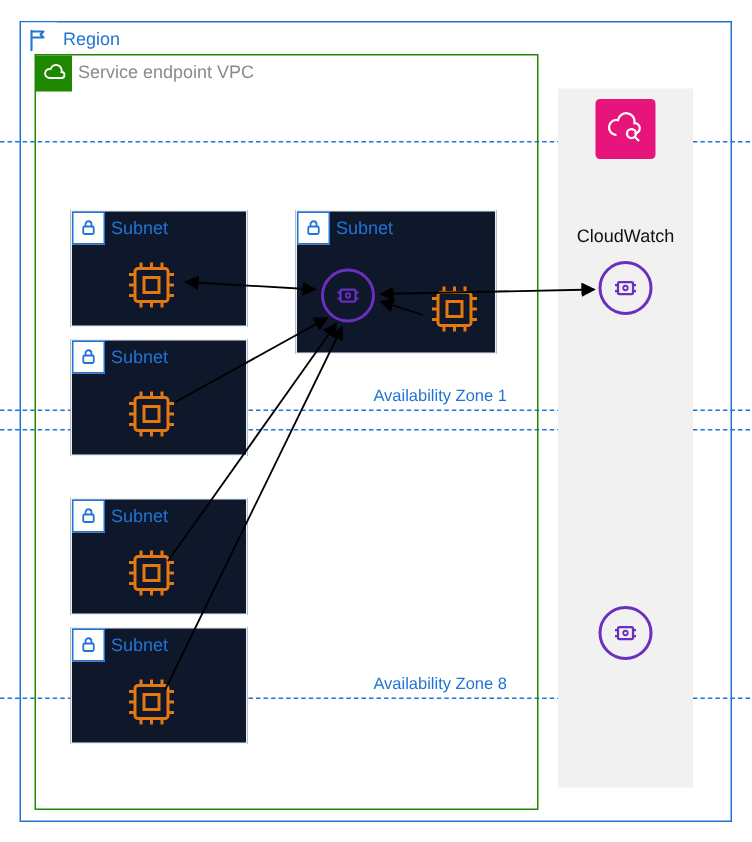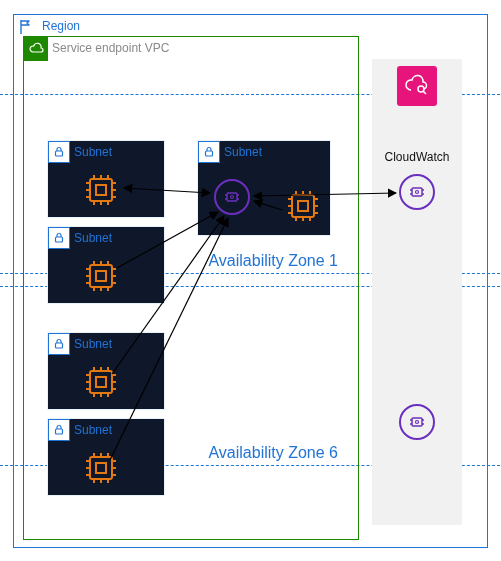--- a/index.html
+++ b/index.html
@@ -36,21 +36,21 @@
     display:flex;align-items:center;justify-content:center;
   }
   .endpoint-label { position: absolute; width:100%; text-align:center; top: 50px; font-size: 12px; color: #111; }
 
   .az {
     position: absolute; left: -24px; width: 500px; height: 180px;
     border-top: 1px dashed #2074d5; border-bottom: 1px dashed #2074d5;
   }
   .az1 { top: 94px; }
   .az2 { top: 286px; }
-  .az-label { position: absolute; right: 162px; bottom: 3px; color: #2074d5; font-size: 16px; margin-left: 35px; }
+  .az-label { position: absolute; right: 162px; bottom: 3px; color: #2074d5; font-size: 11px; margin-left: 35px; }
 
   .subnet {
     position: absolute; width: 118px; height: 78px; background: #0f172a;
     border: 1px solid #e8f2fb;
   }
   .subnet-badge {
     position: absolute; left: 0; top: 0; width: 22px; height: 22px; background:#fff;
     border:1px solid #2074d5; display:flex;align-items:center;justify-content:center;
   }
   .subnet-label { position:absolute; left: 26px; top: 4px; color: #2074d5; font-size: 12px; }
@@ -89,21 +89,21 @@
         </svg>
     </div>
     <div class="region-label">Region</div>
 
   </div>
 
   <div class="az az1" style="left:0;">
     <div class="az-label">Availability Zone 1</div>
   </div>
   <div class="az az2" style="left:0;">
-    <div class="az-label">Availability Zone 6</div>
+    <div class="az-label">Availability Zone 8</div>
   </div>
 
   <div class="vpc" style="left:23px; top:36px;">
     <div class="vpc-badge">
       <svg width="16" height="16" viewBox="0 0 16 16">
           <path d="M5 11a3 3 0 1 1 .7-5.93A3.5 3.5 0 0 1 13 7a2 2 0 0 1 0 4H5z" fill="none" stroke="#fff" stroke-width="1.2"></path>
         </svg>
     </div>
     <div class="vpc-label">Service endpoint VPC</div>
   </div>

